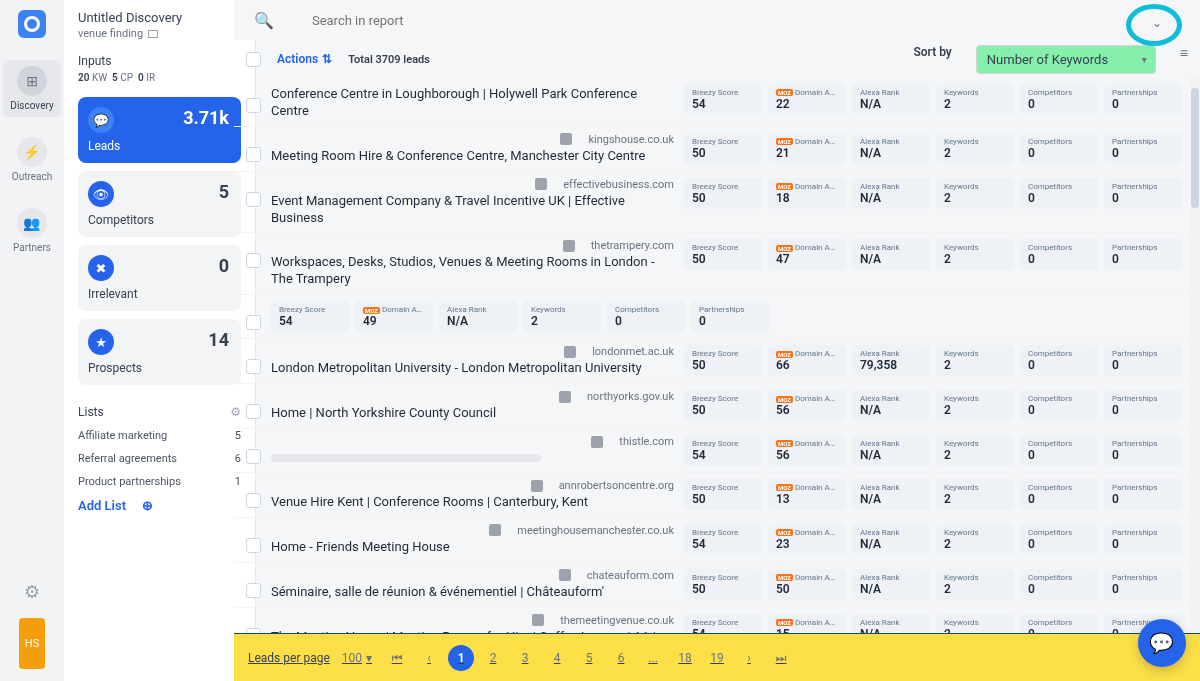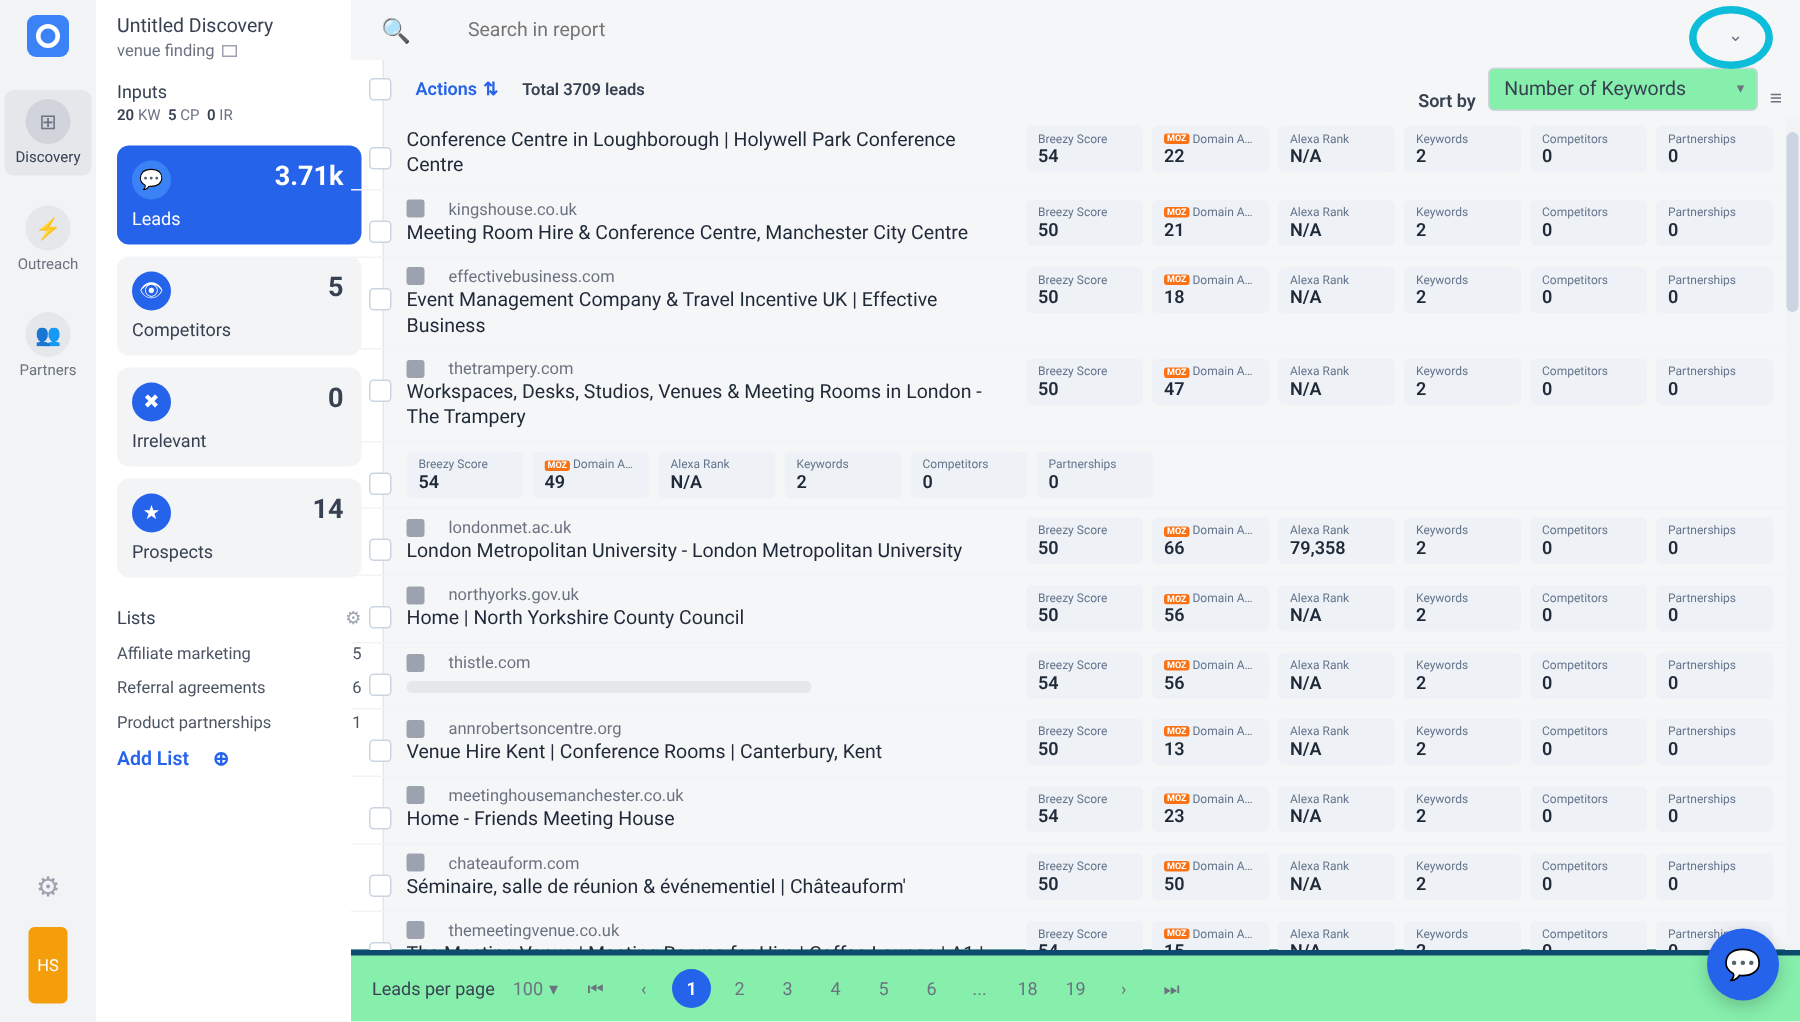--- a/index.html
+++ b/index.html
@@ -260,22 +260,22 @@
       gap: 4px;
     }
     .total {
       font-size: 11px;
       color: #374151;
       font-weight: 600;
     }
     .sort-area {
       margin-left: auto;
       display: flex;
-      align-items: flex-end;
-      gap: 8px;
+      align-items: flex-start;
+      gap: 24px;
     }
     .sort-label {
       font-size: 12px;
       color: #374151;
       font-weight: 600;
     }
     .sort-select {
       border: 1px solid #d1d5db;
       background: #86efac;
       padding: 6px 28px 6px 10px;
@@ -315,20 +315,21 @@
     .row-main {
       flex: 1;
       min-width: 0;
     }
     .row-domain {
       font-size: 11px;
       color: #6b7280;
       display: flex;
       align-items: center;
       gap: 16px;
+      justify-content: flex-end;
     }
     .favicon {
       width: 12px;
       height: 12px;
       background: #9ca3af;
       border-radius: 2px;
       display: inline-block;
     }
     .row-title {
       font-size: 13px;
@@ -371,28 +372,29 @@
       margin-right: 2px;
       vertical-align: middle;
     }
     .metric-value {
       font-size: 12px;
       font-weight: 600;
       color: #1f2937;
     }
     .pager {
       height: 48px;
-      border-top: 4px solid #0c4a6e;
-      background: #86efac;
+      border-top: 1px solid #0c4a6e;
+      background: #fde047;
       display: flex;
       align-items: center;
       padding: 0 14px;
       gap: 12px;
       font-size: 12px;
       color: #374151;
+      text-decoration: underline;
     }
     .per-page-select {
       display: flex;
       align-items: center;
       gap: 4px;
       color: #6b7280;
     }
     .pages {
       display: flex;
       align-items: center;

